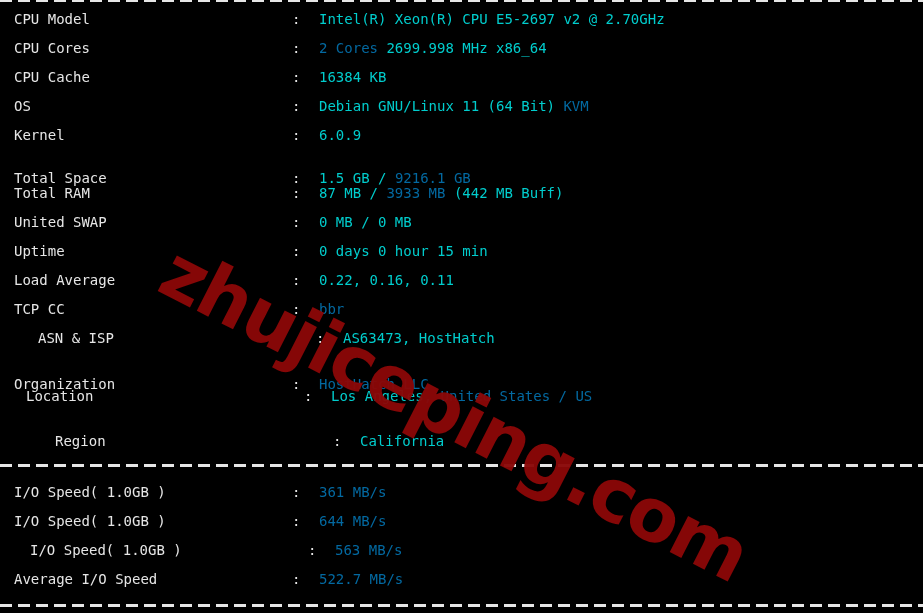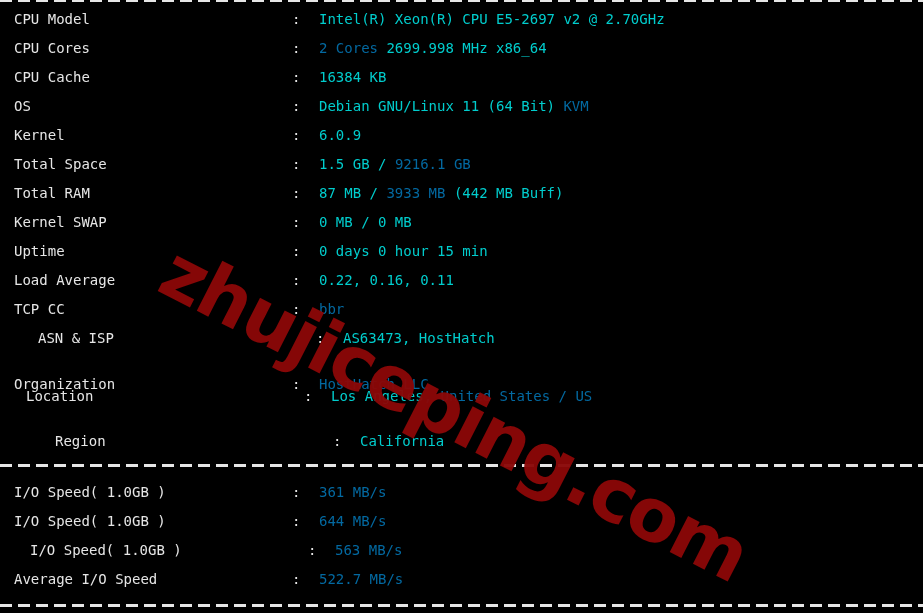--- a/index.html
+++ b/index.html
@@ -95,23 +95,23 @@
   <div class="sep" id="sep-top">
     <div class="sep-inner"></div>
   </div>
 
   <div class="rows" id="system-rows">
       <div class="row" style="top: 5px;"><span class="label">CPU Model</span><span class="colon">:</span><span><span class="c-cyan">Intel(R) Xeon(R) CPU E5-2697 v2 @ 2.70GHz</span></span></div>
       <div class="row" style="top: 34px;"><span class="label">CPU Cores</span><span class="colon">:</span><span><span class="c-yellow">2 Cores </span><span class="c-cyan">2699.998 MHz x86_64</span></span></div>
       <div class="row" style="top: 63px;"><span class="label">CPU Cache</span><span class="colon">:</span><span><span class="c-cyan">16384 KB</span></span></div>
       <div class="row" style="top: 92px;"><span class="label">OS</span><span class="colon">:</span><span><span class="c-cyan">Debian GNU/Linux 11 (64 Bit) </span><span class="c-yellow">KVM</span></span></div>
       <div class="row" style="top: 121px;"><span class="label">Kernel</span><span class="colon">:</span><span><span class="c-cyan">6.0.9</span></span></div>
-      <div class="row" style="top: 150px;"><span class="label">Total Space</span><span class="colon">:</span><span><span class="c-cyan">1.5 GB </span><span class="c-cyan">/ </span><span class="c-yellow">9216.1 GB</span></span></div>
+      <div class="row" style="top: 164px;"><span class="label">Total Space</span><span class="colon">:</span><span><span class="c-cyan">1.5 GB </span><span class="c-cyan">/ </span><span class="c-yellow">9216.1 GB</span></span></div>
       <div class="row" style="top: 179px;"><span class="label">Total RAM</span><span class="colon">:</span><span><span class="c-cyan">87 MB </span><span class="c-cyan">/ </span><span class="c-yellow">3933 MB </span><span class="c-cyan">(442 MB Buff)</span></span></div>
-      <div class="row" style="top: 208px;"><span class="label">Kernel SWAP</span><span class="colon">:</span><span><span class="c-cyan">0 MB / 0 MB</span></span></div>
+      <div class="row" style="top: 208px;"><span class="label">United SWAP</span><span class="colon">:</span><span><span class="c-cyan">0 MB / 0 MB</span></span></div>
       <div class="row" style="top: 237px;"><span class="label">Uptime</span><span class="colon">:</span><span><span class="c-cyan">0 days 0 hour 15 min</span></span></div>
       <div class="row" style="top: 266px;"><span class="label">Load Average</span><span class="colon">:</span><span><span class="c-cyan">0.22, 0.16, 0.11</span></span></div>
       <div class="row" style="top: 295px;"><span class="label">TCP CC</span><span class="colon">:</span><span><span class="c-yellow">bbr</span></span></div>
       <div class="row" style="top: 324px; margin-left: 24px;"><span class="label">ASN &amp; ISP</span><span class="colon">:</span><span><span class="c-cyan">AS63473, HostHatch</span></span></div>
       <div class="row" style="top: 370px;"><span class="label">Organization</span><span class="colon">:</span><span><span class="c-yellow">HostHatch LLC</span></span></div>
       <div class="row" style="top: 382px; margin-left: 12px;"><span class="label">Location</span><span class="colon">:</span><span><span class="c-cyan">Los Angeles</span><span class="c-yellow">, United States / US</span></span></div>
       <div class="row" style="top: 427px; margin-left: 41px;"><span class="label">Region</span><span class="colon">:</span><span><span class="c-cyan">California</span></span></div>
     </div>
 
   <div class="sep" id="sep-middle">

